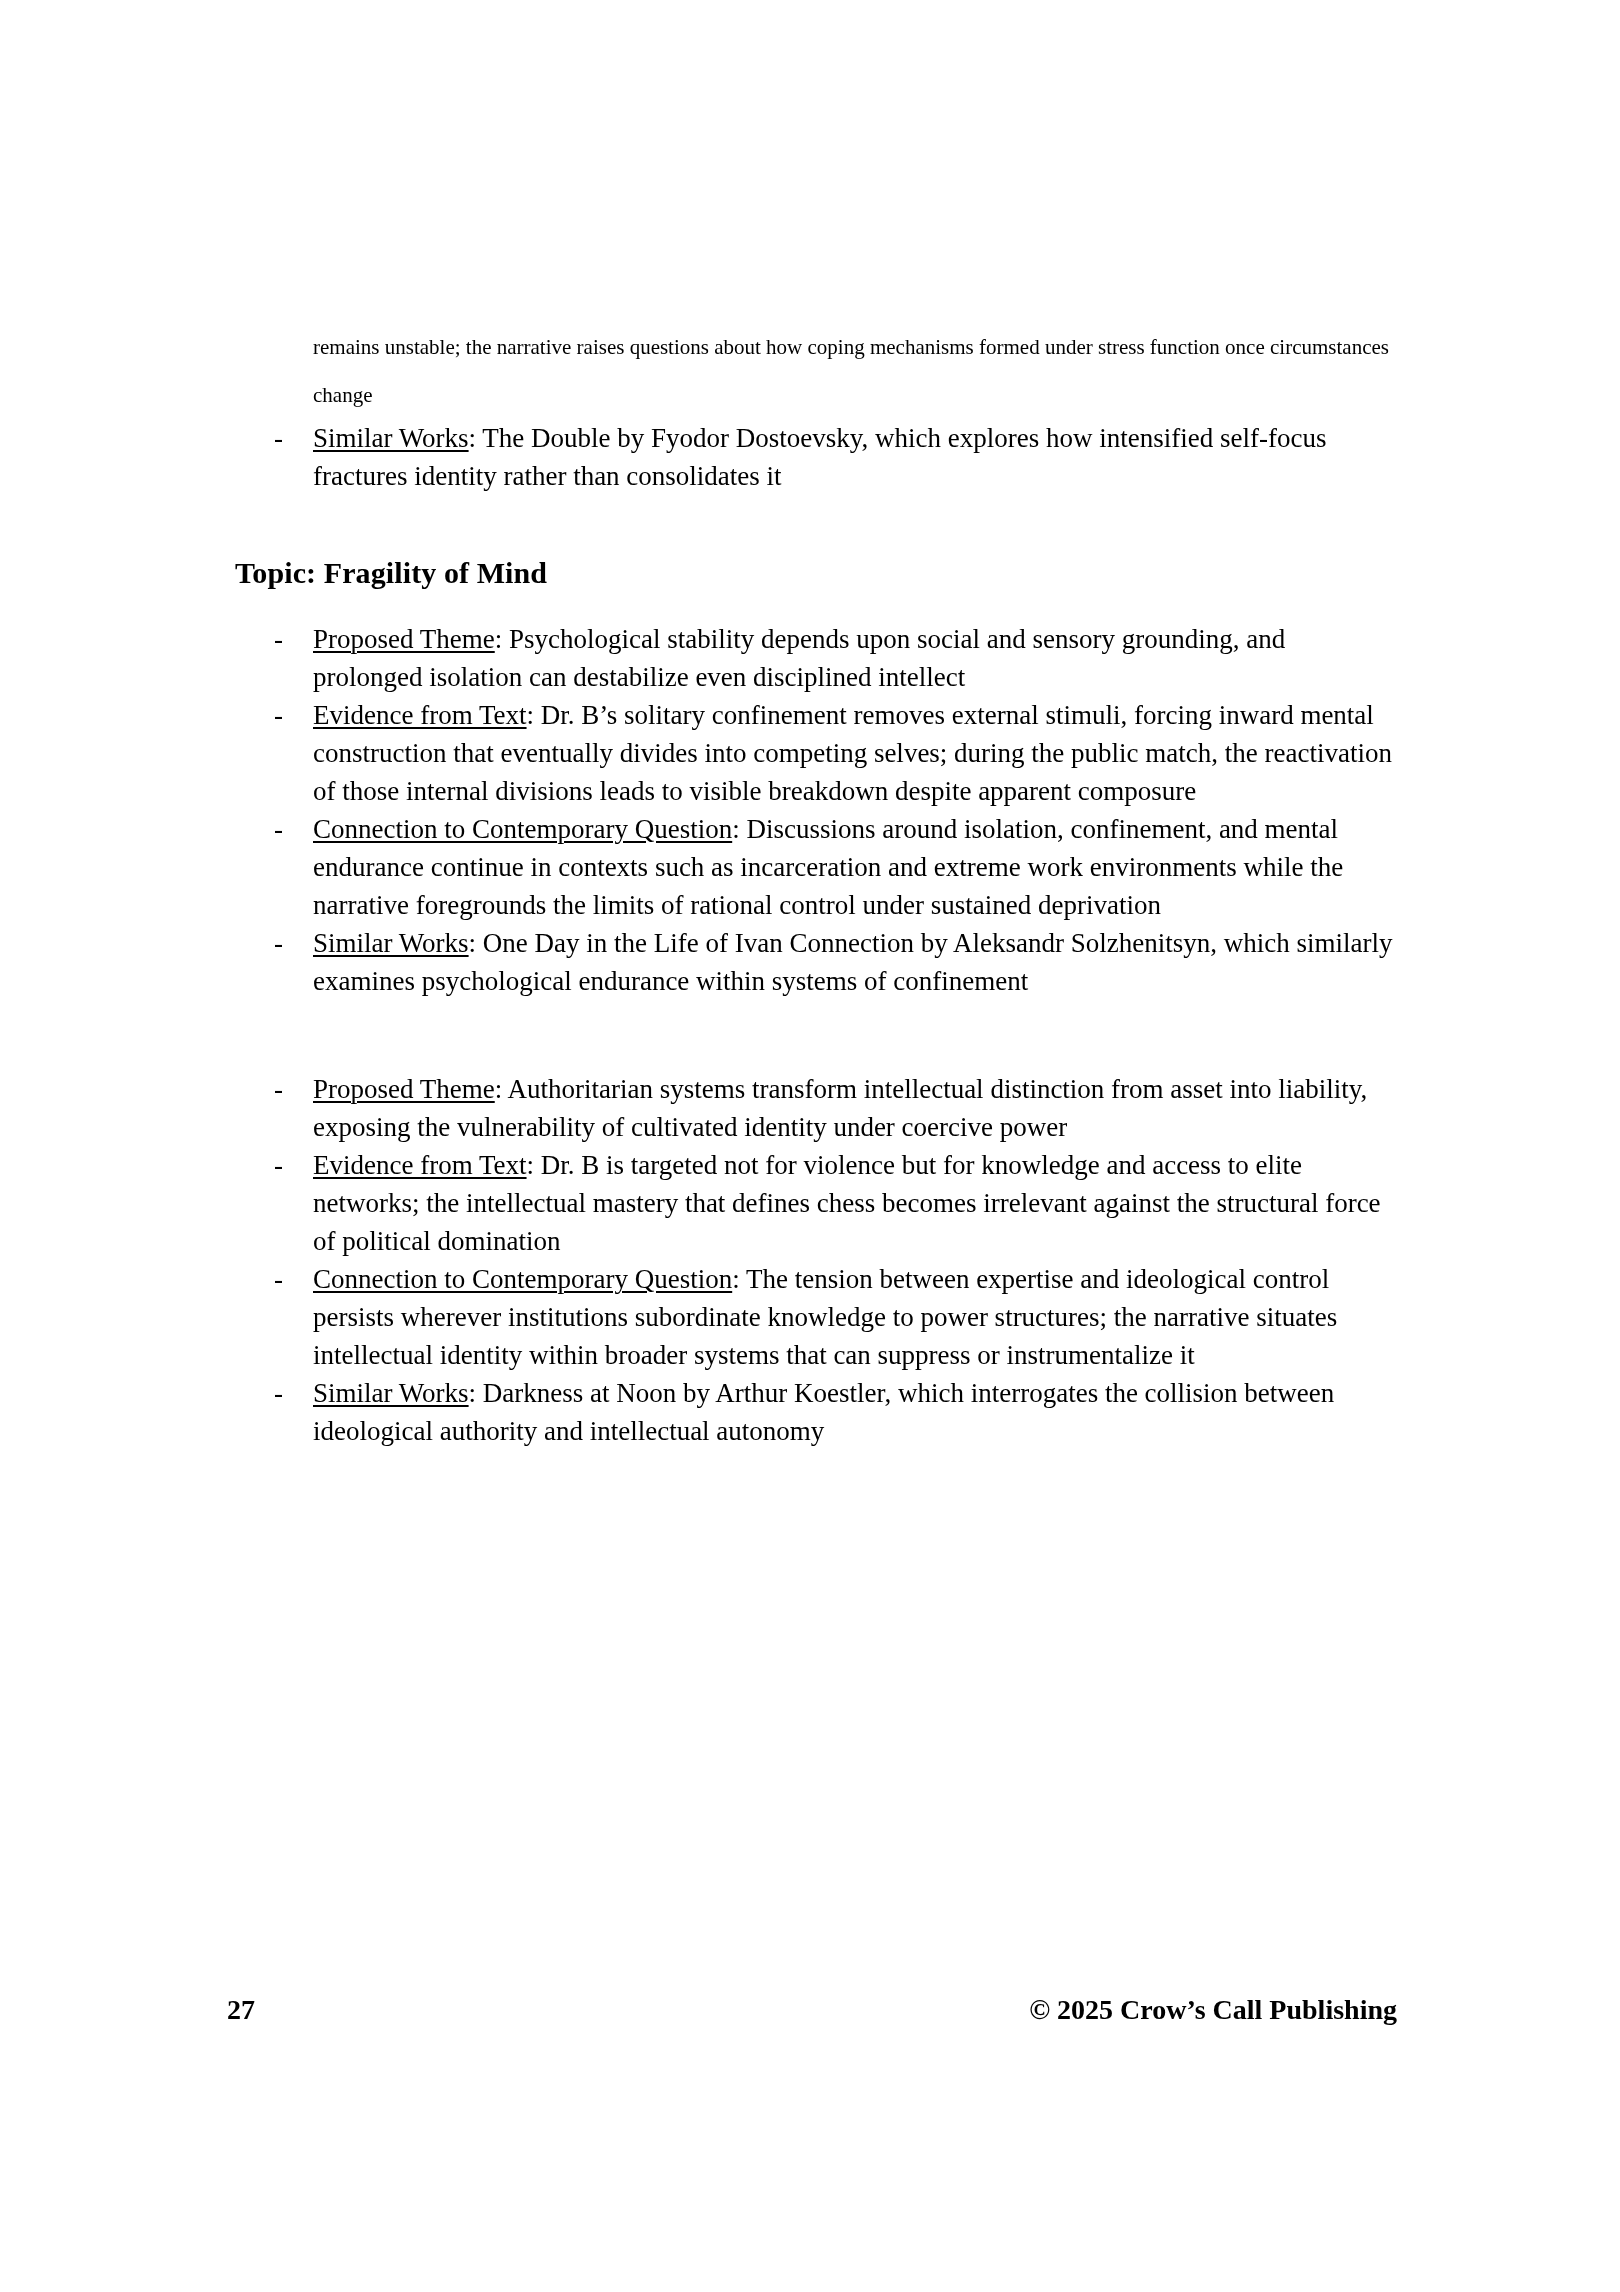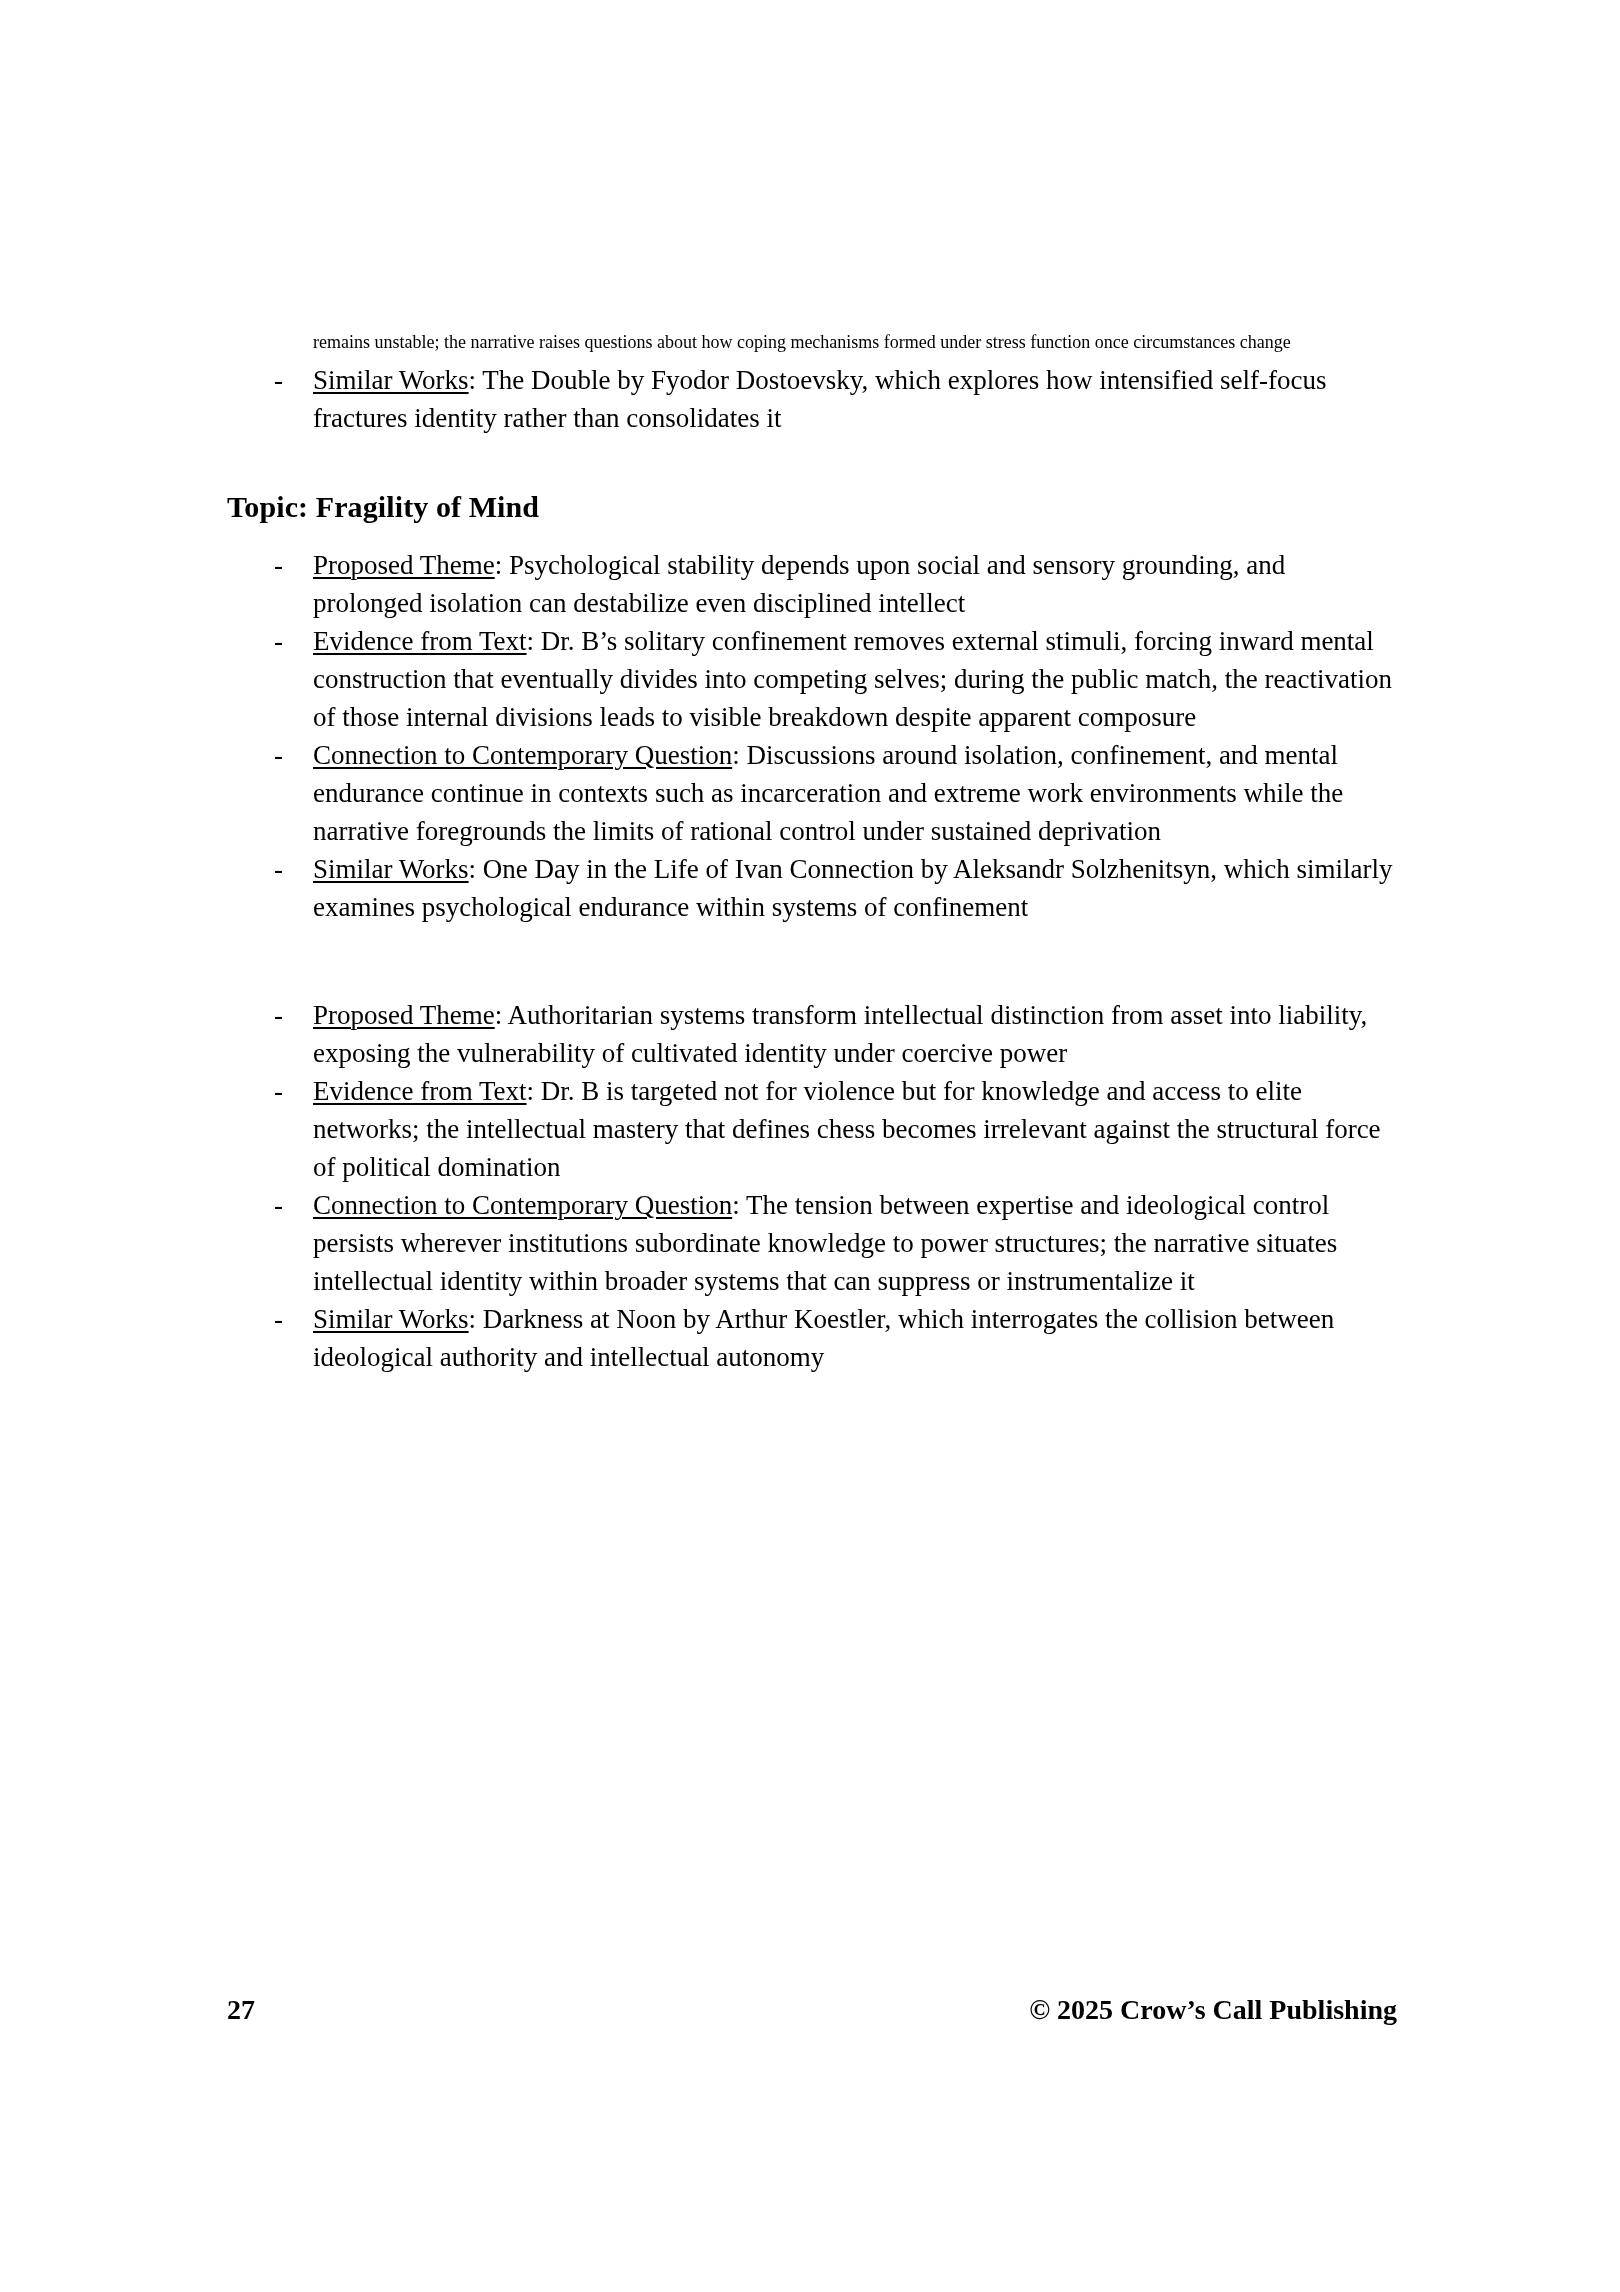--- a/index.html
+++ b/index.html
@@ -27,31 +27,31 @@
   .content {
     position: absolute;
     left: 227px;
     top: 323px;
     width: 1169px;
   }
 
   
   .cont-block {
     margin: 0 0 0 86px;   
-    font-size: 18px;
-    line-height: 38px;
+    font-size: 21px;
+    line-height: 48px;
     text-align: left;
   }
 
   
   .topic-heading {
     font-size: 30px;
     font-weight: bold;
     line-height: 38px;
-    margin: 0;
+    margin: 8px;
     padding: 0;
     letter-spacing: 0.1px;
   }
   .heading-spacer-before { height: 51px; }
   .heading-spacer-after  { height: 19.6px; }
 
   
   ul.bullets {
     list-style: none;
     margin: 0;

